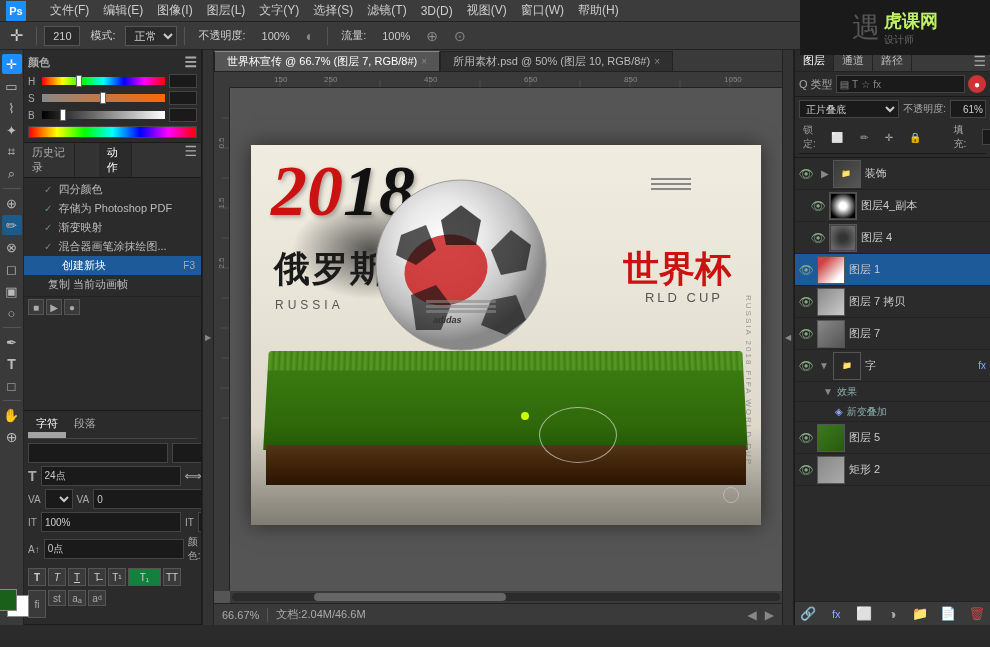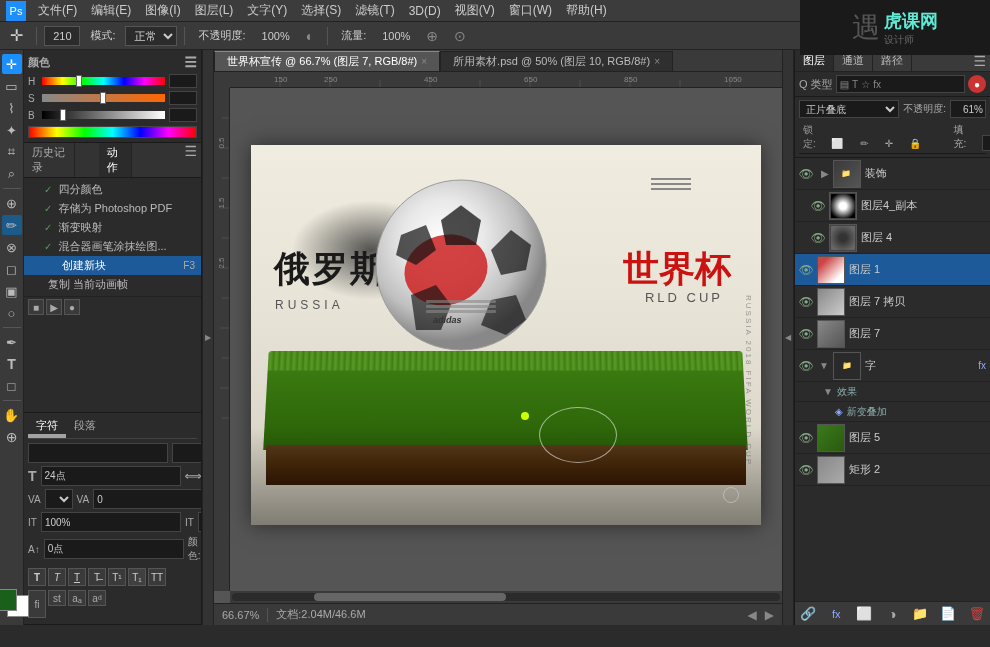--- a/index.html
+++ b/index.html
@@ -24,25 +24,25 @@
       padding: 0 6px;
       gap: 2px;
       border-bottom: 1px solid #222;
     }
     .ps-logo {
       width: 20px;
       height: 20px;
       background: #1c8fff;
       color: white;
       font-size: 11px;
-      font-weight: normal;
+      font-weight: bold;
       display: flex;
       align-items: center;
       justify-content: center;
-      margin-right: 4px;
+      margin-right: 16px;
     }
     .menu-item {
       padding: 0 6px;
       font-size: 12px;
       color: #ccc;
       cursor: pointer;
       height: 100%;
       display: flex;
       align-items: center;
     }
@@ -288,21 +288,21 @@
       display: flex;
       margin-bottom: 4px;
       border-bottom: 1px solid #444;
     }
     .char-tab {
       padding: 1px 8px;
       font-size: 11px;
       color: #aaa;
       cursor: pointer;
     }
-    .char-tab.active { color: #fff; border-bottom: 4px solid #a3a3a3; }
+    .char-tab.active { color: #fff; border-bottom: 6px solid #a3a3a3; }
     .char-row {
       display: flex;
       align-items: center;
       gap: 4px;
       margin-bottom: 3px;
     }
     .char-field {
       flex: 1;
       background: #1a1a1a;
       border: 1px solid #444;
@@ -630,21 +630,21 @@
       align-items: center;
       justify-content: center;
       cursor: pointer;
       border-left: 1px solid #222;
       border-right: 1px solid #222;
       flex-shrink: 0;
     }
 
     .lock-row {
       display: flex;
-      align-items: flex-end;
+      align-items: center;
       gap: 16px;
       font-size: 10px;
       color: #999;
       padding: 2px 4px;
       border-bottom: 1px solid #1a1a1a;
     }
     .lock-icon-btn {
       width: 16px;
       height: 16px;
       display: flex;
@@ -668,21 +668,21 @@
   <div class="menu-item">选择(S)</div>
   <div class="menu-item">滤镜(T)</div>
   <div class="menu-item">3D(D)</div>
   <div class="menu-item">视图(V)</div>
   <div class="menu-item">窗口(W)</div>
   <div class="menu-item">帮助(H)</div>
 
   <div class="brand-watermark">
     <span style="color:#555; font-size:28px; margin-right:4px;">遇</span>
     <div>
-      <div style="font-size:18px; color:#5eead4; font-weight:bold;">虎课网</div>
+      <div style="font-size:18px; color:#bef264; font-weight:bold;">虎课网</div>
       <div style="font-size:10px; color:#666;">设计师</div>
     </div>
   </div>
 </div>
 
 <div class="toolbar-bar">
 
   <div class="toolbar-item">
     <span style="font-size:16px; color:#ccc;">✛</span>
   </div>
@@ -847,21 +847,21 @@
         <span style="font-size:10px; color:#aaa;">颜色:</span>
 
       </div>
 
       <div style="display:flex; gap:2px; padding:2px 0; flex-wrap:wrap;">
         <div style="width:18px;height:18px;background:#3a3a3a;border:1px solid #555;display:flex;align-items:center;justify-content:center;font-size:10px;font-weight:bold;cursor:pointer;color:#ccc;">T</div>
         <div style="width:18px;height:18px;background:#3a3a3a;border:1px solid #555;display:flex;align-items:center;justify-content:center;font-size:10px;font-style:italic;cursor:pointer;color:#ccc;">T</div>
         <div style="width:18px;height:18px;background:#3a3a3a;border:1px solid #555;display:flex;align-items:center;justify-content:center;font-size:10px;cursor:pointer;color:#ccc;text-decoration:underline;">T</div>
         <div style="width:18px;height:18px;background:#3a3a3a;border:1px solid #555;display:flex;align-items:center;justify-content:center;font-size:10px;cursor:pointer;color:#ccc;">T̶</div>
         <div style="width:18px;height:18px;background:#3a3a3a;border:1px solid #555;display:flex;align-items:center;justify-content:center;font-size:10px;cursor:pointer;color:#ccc;">T¹</div>
-        <div style="width:18px;height:18px;background:#404040;border:1px solid #555;display:flex;align-items:center;justify-content:center;font-size:10px;cursor:pointer;color:#ccc;">T₁</div>
+        <div style="width:33px;height:18px;background:#15803d;border:1px solid #555;display:flex;align-items:center;justify-content:center;font-size:10px;cursor:pointer;color:#ccc;">T₁</div>
         <div style="width:18px;height:18px;background:#3a3a3a;border:1px solid #555;display:flex;align-items:center;justify-content:center;font-size:10px;cursor:pointer;color:#ccc;">TT</div>
       </div>
       <div style="display:flex; gap:2px; padding:2px 0; flex-wrap:wrap; font-size:10px; color:#aaa;">
         <div style="width:18px;height:28px;background:#3a3a3a;border:1px solid #555;display:flex;align-items:center;justify-content:center;cursor:pointer;">fi</div>
         <div style="width:18px;height:16px;background:#3a3a3a;border:1px solid #555;display:flex;align-items:center;justify-content:center;cursor:pointer;">st</div>
         <div style="width:18px;height:16px;background:#3a3a3a;border:1px solid #555;display:flex;align-items:center;justify-content:center;cursor:pointer;">aₐ</div>
         <div style="width:18px;height:16px;background:#3a3a3a;border:1px solid #555;display:flex;align-items:center;justify-content:center;cursor:pointer;">aᵈ</div>
       </div>
     </div>
   </div>
@@ -933,20 +933,23 @@
             <text x="-175" y="10">2.5</text>
           </g>
         </svg>
       </div>
 
       <div class="canvas-viewport">
 
         <div class="canvas-document">
           <div class="poster-bg">
 
+            <div class="poster-year">
+              <span style="color:#cc1111; font-family:'Times New Roman', serif; font-size:72px; font-style:italic;">20</span><span style="color:#111; font-family:'Times New Roman', serif; font-size:72px; font-style:italic;">18</span>
+            </div>
 
             <div class="brush-strokes"></div>
 
             <div class="soccer-ball">
               <svg width="180" height="180" viewBox="0 0 180 180">
                 <defs>
                   <radialGradient id="ballGrad" cx="40%" cy="35%" r="60%">
                     <stop offset="0%" stop-color="#ffffff"></stop>
                     <stop offset="40%" stop-color="#e8e8e8"></stop>
                     <stop offset="75%" stop-color="#c0c0c0"></stop>

